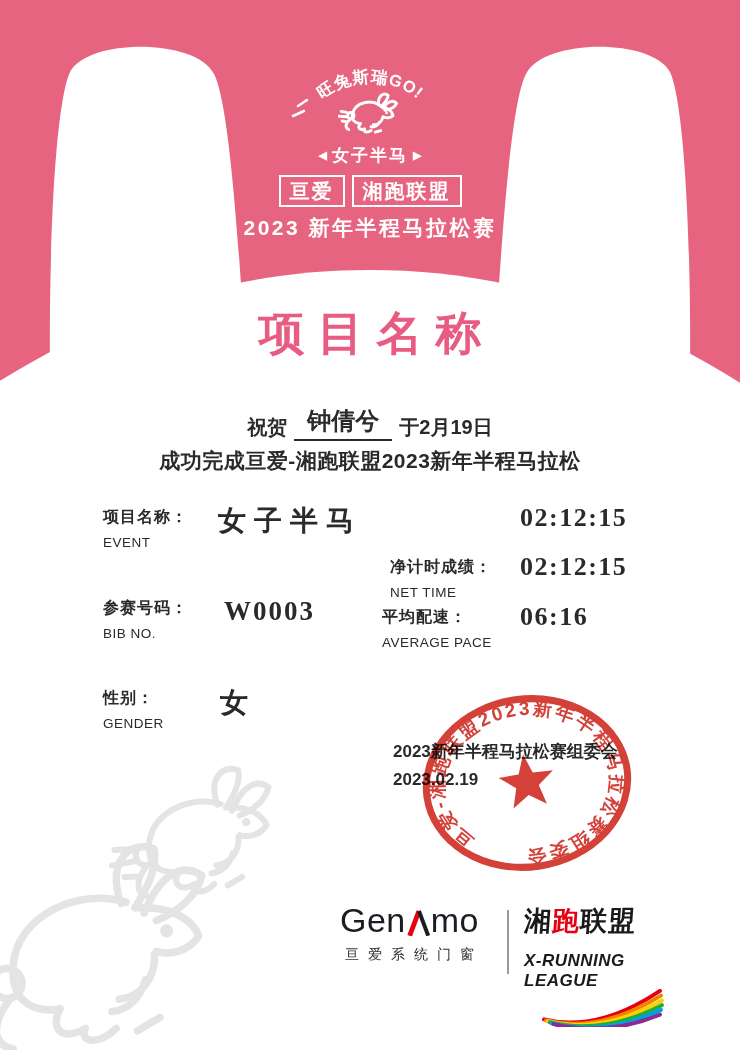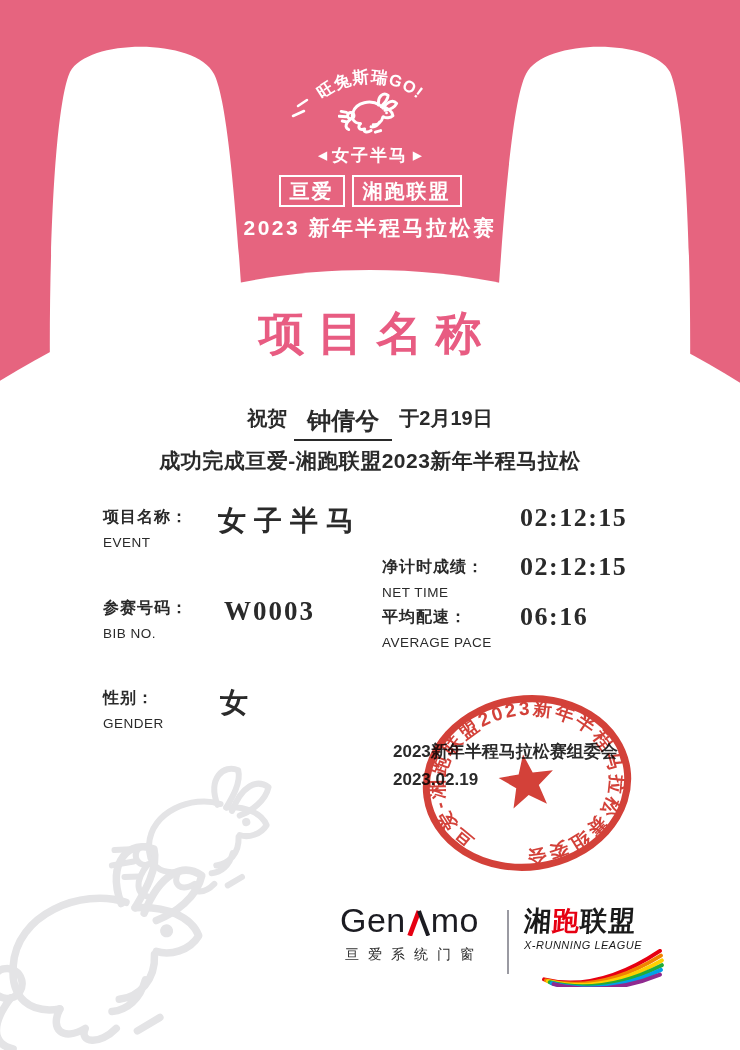--- a/index.html
+++ b/index.html
@@ -27,21 +27,21 @@
   .event-line{margin-top:7px;color:#fff;font-weight:bold;font-size:21px;letter-spacing:2.5px;}
 
   
   .cert-title{
     position:absolute;left:0;right:0;top:303px;z-index:2;text-align:center;
     font-size:46px;font-weight:bold;letter-spacing:13px;text-indent:13px;
     color:var(--title-pink,#e85c82);
   }
 
   
-  .greet-line1{position:absolute;left:0;right:0;top:405px;z-index:2;display:flex;justify-content:center;align-items:flex-start;gap:7px;}
+  .greet-line1{position:absolute;left:0;right:0;top:405px;z-index:2;display:flex;justify-content:center;align-items:flex-end;gap:7px;}
   .greet-txt{font-size:20px;font-weight:bold;}
   .greet-name{font-family:"Liberation Serif", serif;font-size:24px;font-weight:bold;
     border-bottom:2px solid var(--ink,#2a2a2a);padding:0 13px 2px;display:inline-block;}
   .greet-line2{position:absolute;left:0;right:0;top:447px;z-index:2;text-align:center;font-size:21px;font-weight:bold;letter-spacing:0.5px;}
 
   
   .frow{position:absolute;z-index:2;line-height:1.25;}
   .f-cn{font-size:16px;font-weight:bold;letter-spacing:1px;}
   .f-en{font-size:13.5px;letter-spacing:0.5px;margin-top:8px;}
   .f-val{position:absolute;z-index:2;font-family:"Liberation Serif", serif;font-weight:bold;}
@@ -55,21 +55,21 @@
 
   
   .genamo{position:absolute;left:322px;top:903px;width:175px;z-index:2;text-align:center;}
   .genamo-word{font-family:Liberation Sans, sans-serif;font-size:34px;color:#1c1c22;letter-spacing:0.5px;display:flex;justify-content:center;align-items:flex-end;line-height:1;}
   .lambda{width:23px;height:27px;margin:0 1px 1px;}
   .genamo-sub{margin-top:9px;font-size:14px;letter-spacing:9px;text-indent:9px;color:#2e2e2e;}
   .fdivider{position:absolute;left:507px;top:910px;width:2px;height:64px;background:#9a9aa2;z-index:2;}
   .league{position:absolute;left:524px;top:908px;width:150px;z-index:2;}
   .league-name{font-size:27px;font-weight:bold;letter-spacing:1px;color:#1a1a1a;transform:skewX(-4deg);line-height:1;}
   .league-name .red{color:var(--logo-red,#e60012);}
-  .league-sub{font-size:11px;font-weight:normal;font-style:italic;letter-spacing:0.5px;color:#1a1a1a;margin-top:4px;}
+  .league-sub{font-size:17px;font-weight:bold;font-style:italic;letter-spacing:0.5px;color:#1a1a1a;margin-top:16px;}
   .rainbow{width:128px;height:38px;margin:-2px 0 0 14px;display:block;}
   .rainbow path{fill:none;stroke-width:4.2;stroke-linecap:round;}
   .rb-red{stroke:var(--rb-red,#e60012);} .rb-orange{stroke:var(--rb-orange,#f08300);}
   .rb-yellow{stroke:var(--rb-yellow,#fdd000);} .rb-green{stroke:var(--rb-green,#22ac38);}
   .rb-blue{stroke:var(--rb-blue,#00a0e9);} .rb-purple{stroke:var(--rb-purple,#8f2a90);}
 
   
   .bg-rabbit-a{position:absolute;left:104px;top:772px;width:190px;height:127px;z-index:1;
     transform:rotate(-14deg);stroke:#e4e4e6;color:#e4e4e6;stroke-width:3.8;}
   .bg-rabbit-b{position:absolute;left:-58px;top:852px;width:300px;height:200px;z-index:1;
@@ -157,21 +157,21 @@
   <div class="f-val" style="left:224px;top:596px;font-size:27px;letter-spacing:2px">W0003</div>
 
   <div class="frow" style="left:103px;top:688px">
     <div class="f-cn">性别：</div>
     <div class="f-en">GENDER</div>
   </div>
   <div class="f-val" style="left:220px;top:684px;font-size:28px">女</div>
 
   <div class="f-val" style="left:520px;top:503px;font-size:26px;letter-spacing:1.5px">02:12:15</div>
 
-  <div class="frow" style="left:382px;top:557px">
+  <div class="frow" style="left:390px;top:557px">
     <div class="f-cn">净计时成绩：</div>
     <div class="f-en">NET TIME</div>
   </div>
   <div class="f-val" style="left:520px;top:552px;font-size:26px;letter-spacing:1.5px">02:12:15</div>
 
   <div class="frow" style="left:382px;top:607px">
     <div class="f-cn">平均配速：</div>
     <div class="f-en">AVERAGE PACE</div>
   </div>
   <div class="f-val" style="left:520px;top:602px;font-size:26px;letter-spacing:1.5px">06:16</div>

